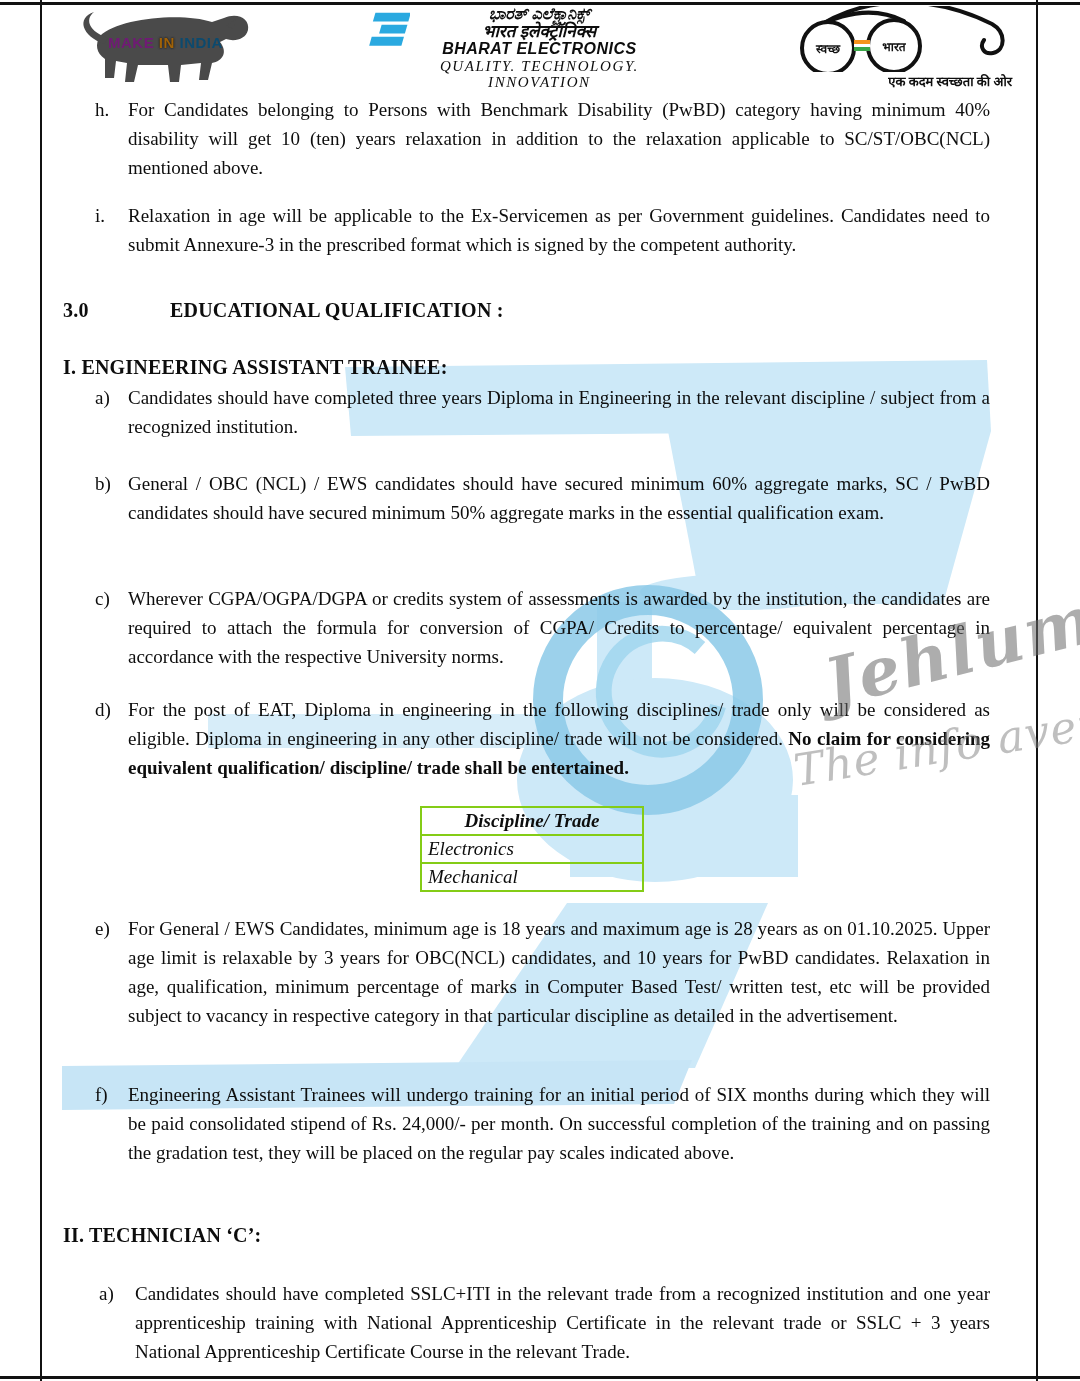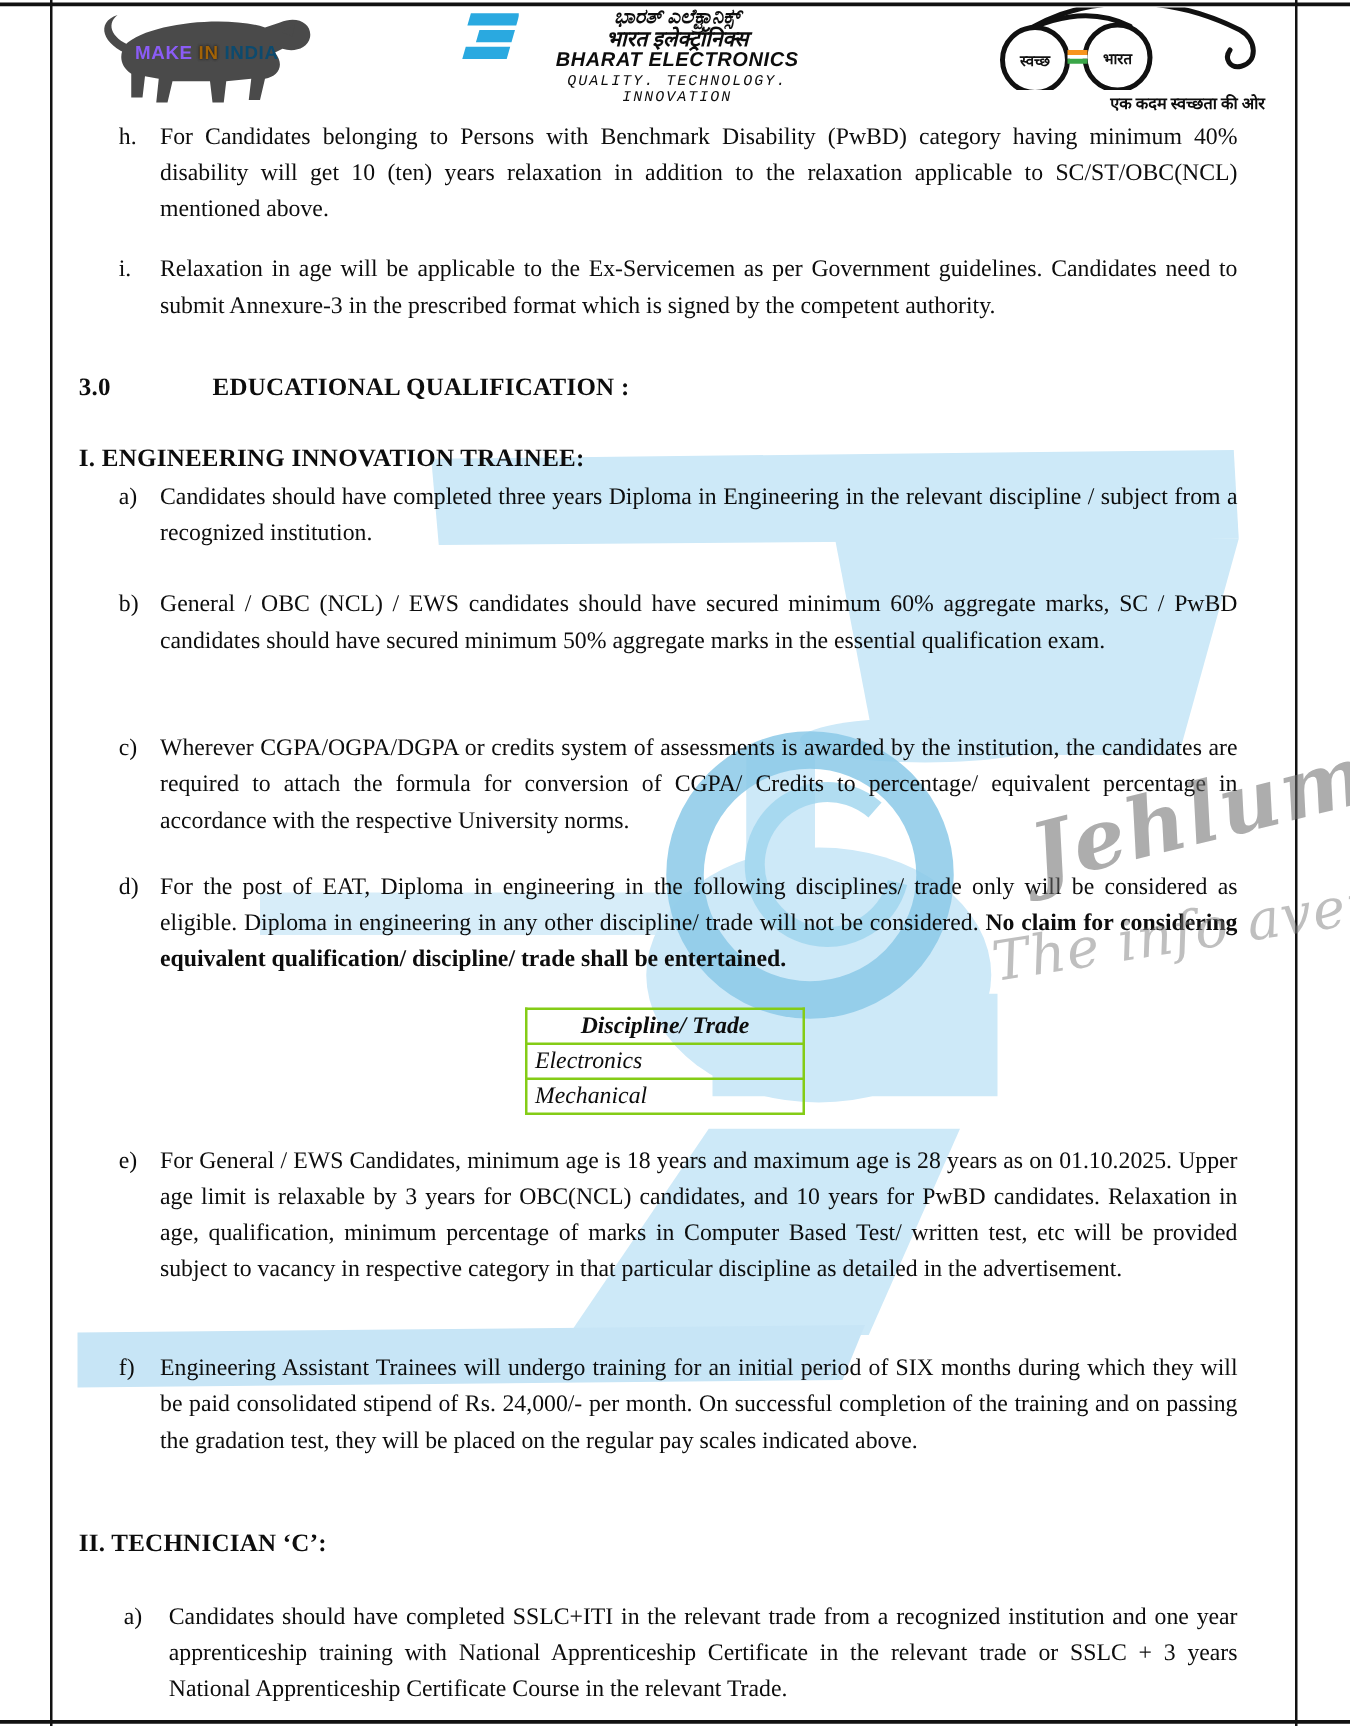--- a/index.html
+++ b/index.html
@@ -28,30 +28,30 @@
   .para .lbl{flex:0 0 33px;}
   .para .txt{flex:1;text-align:justify;}
   .bold{font-weight:700;}
   .sec-head{display:flex;font-size:20px;font-weight:700;letter-spacing:.2px;}
   .sub-head{font-size:20px;font-weight:700;letter-spacing:.2px;}
 
   
   #lion-wrap{position:absolute;left:60px;top:4px;width:204px;height:84px;z-index:2;}
   #lion-text{position:absolute;left:48px;top:30px;z-index:3;font-family:"Liberation Sans",sans-serif;
              font-weight:700;font-size:15px;letter-spacing:.5px;white-space:nowrap;}
-  #lion-text .mk{color:#8b5cf6;}
+  #lion-text .mk{color:#701a75;}
   #lion-text .in{color:#a16207;text-shadow:0 0 2px #222,0 0 2px #222;}
   #lion-text .ind{color:#0c4a6e;}
 
   #bel-wrap{position:absolute;left:363px;top:6px;width:300px;z-index:2;display:flex;align-items:flex-start;}
   #bel-texts{margin-left:6px;text-align:center;font-style:italic;line-height:1.05;}
   #bel-kannada{font-size:16px;font-weight:700;}
   #bel-hindi{font-size:17px;font-weight:700;}
   #bel-english{font-size:16px;font-weight:700;letter-spacing:.5px;font-family:"Liberation Sans",sans-serif;}
-  #bel-tagline{font-size:12px;letter-spacing:1.6px;margin-top:2px;font-family:Liberation Mono, monospace;}
+  #bel-tagline{font-size:15px;letter-spacing:1.6px;margin-top:2px;font-family:Liberation Serif, serif;}
 
   #swachh-wrap{position:absolute;left:780px;top:6px;width:232px;z-index:2;text-align:right;}
   #swachh-caption{font-size:13px;font-weight:700;margin-top:-4px;}
 
   
   #disc-table{position:absolute;left:420px;top:806px;z-index:2;border-collapse:collapse;
               font-size:19px;}
   #disc-table th,#disc-table td{border:2px solid #84cc16;padding:0 6px;height:26px;width:208px;font-style:italic;}
   #disc-table th{font-weight:700;text-align:center;}
   #disc-table td{text-align:left;}
@@ -134,21 +134,21 @@
   <div class="content para" style="left:95px;top:201px;width:895px;">
     <span class="lbl">i.</span>
     <span class="txt">Relaxation in age will be applicable to the Ex-Servicemen as per Government guidelines. Candidates need to submit Annexure-3 in the prescribed format which is signed by the competent authority.</span>
   </div>
 
   <div class="content sec-head" style="left:63px;top:299px;width:930px;">
     <span style="flex:0 0 107px;">3.0</span>
     <span>EDUCATIONAL QUALIFICATION :</span>
   </div>
 
-  <div class="content sub-head" style="left:63px;top:356px;">I. ENGINEERING INNOVATION TRAINEE:</div>
+  <div class="content sub-head" style="left:63px;top:356px;">I. ENGINEERING ASSISTANT TRAINEE:</div>
 
   <div class="content para" style="left:95px;top:383px;width:895px;">
     <span class="lbl">a)</span>
     <span class="txt">Candidates should have completed three years Diploma in Engineering in the relevant discipline / subject from a recognized institution.</span>
   </div>
 
   <div class="content para" style="left:95px;top:469px;width:895px;">
     <span class="lbl">b)</span>
     <span class="txt">General / OBC (NCL) / EWS candidates should have secured minimum 60% aggregate marks,  SC / PwBD candidates should have secured minimum 50% aggregate marks in the essential qualification exam.</span>
   </div>

